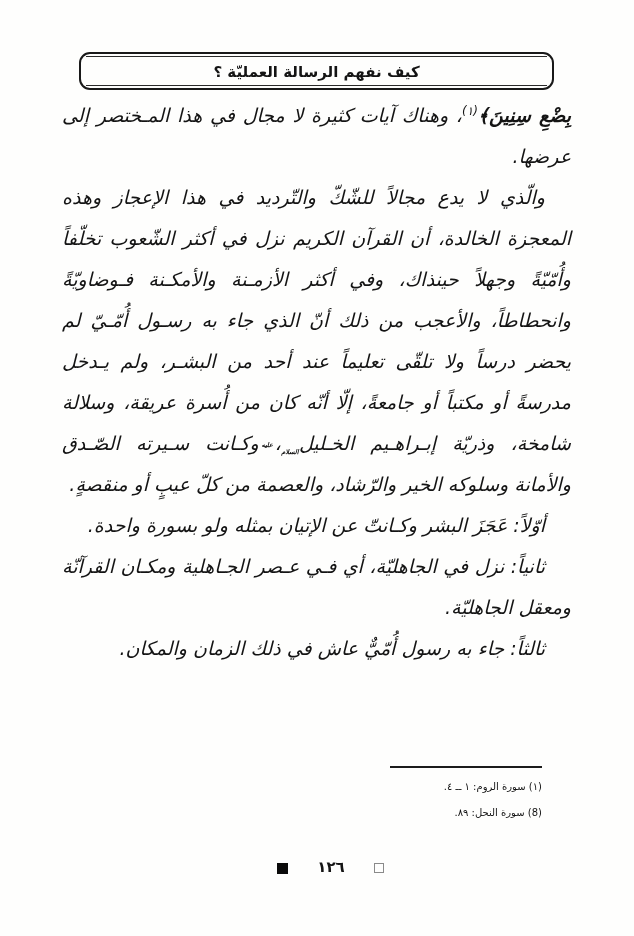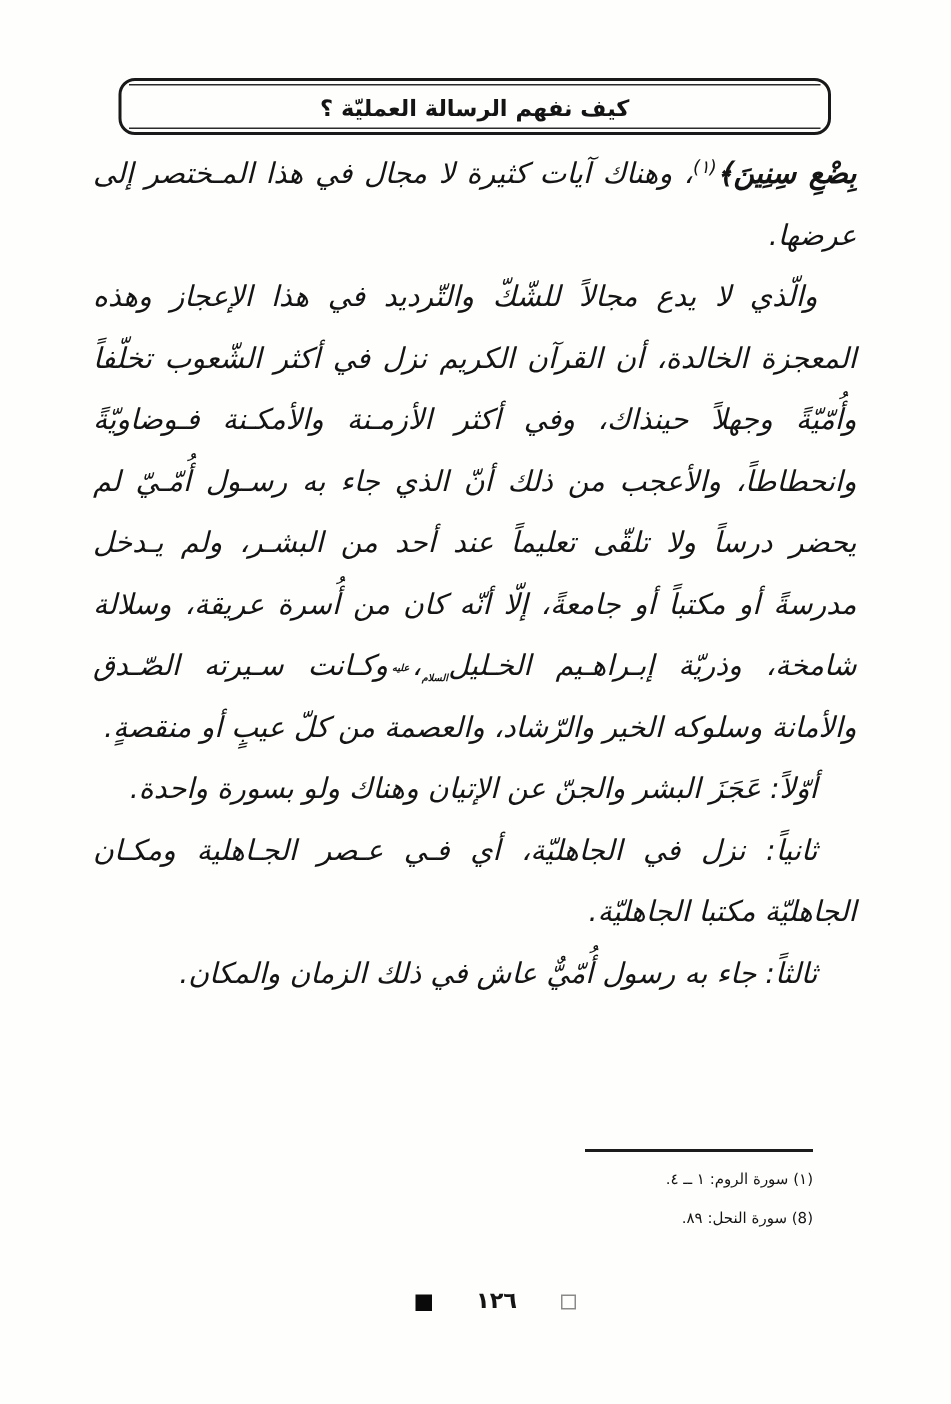--- a/index.html
+++ b/index.html
@@ -68,22 +68,22 @@
 
 <div class="page">
 
   <div class="title-box">
     <div class="page-title">كيف نفهم الرسالة العمليّة ؟</div>
   </div>
 
   <div class="body">
       <p><span class="quran">بِضْعِ سِنِينَ﴾</span><span class="fnref">(١)</span><span>، وهناك آيات كثيرة لا مجال في هذا المـختصر إلى عرضها.</span></p>
       <p class="indent"><span>والّذي لا يدع مجالاً للشّكّ والتّرديد في هذا الإعجاز وهذه المعجزة الخالدة، أن القرآن الكريم نزل في أكثر الشّعوب تخلّفاً وأُمّيّةً وجهلاً حينذاك، وفي أكثر الأزمـنة والأمكـنة فـوضاويّةً وانحطاطاً، والأعجب من ذلك أنّ الذي جاء به رسـول أُمّـيّ لم يحضر درساً ولا تلقّى تعليماً عند أحد من البشـر، ولم يـدخل مدرسةً أو مكتباً أو جامعةً، إلّا أنّه كان من أُسرة عريقة، وسلالة شامخة، وذريّة إبـراهـيم الخـليل</span><span class="honorific">عليه السلام</span><span>، وكـانت سـيرته الصّـدق والأمانة وسلوكه الخير والرّشاد، والعصمة من كلّ عيبٍ أو منقصةٍ.</span></p>
-      <p class="indent"><span>أوّلاً: عَجَزَ البشر والجنّ عن الإتيان وهناك ولو بسورة واحدة.</span></p>
-      <p class="indent"><span>ثانياً: نزل في الجاهليّة، أي فـي عـصر الجـاهلية ومكـان الجاهليّة مكتبا الجاهليّة.</span></p>
+      <p class="indent"><span>أوّلاً: عَجَزَ البشر وكـانتّ عن الإتيان بمثله ولو بسورة واحدة.</span></p>
+      <p class="indent"><span>ثانياً: نزل في الجاهليّة، أي فـي عـصر الجـاهلية ومكـان القرآنّة ومعقل الجاهليّة.</span></p>
       <p class="indent"><span>ثالثاً: جاء به رسول أُمّيٌّ عاش في ذلك الزمان والمكان.</span></p>
     </div>
 
   <div class="footnote-sep"></div>
 
   <div class="footnotes">
       <div>(١) سورة الروم: ١ ــ ٤.</div>
       <div>(8) سورة النحل: ٨٩.</div>
     </div>
 

